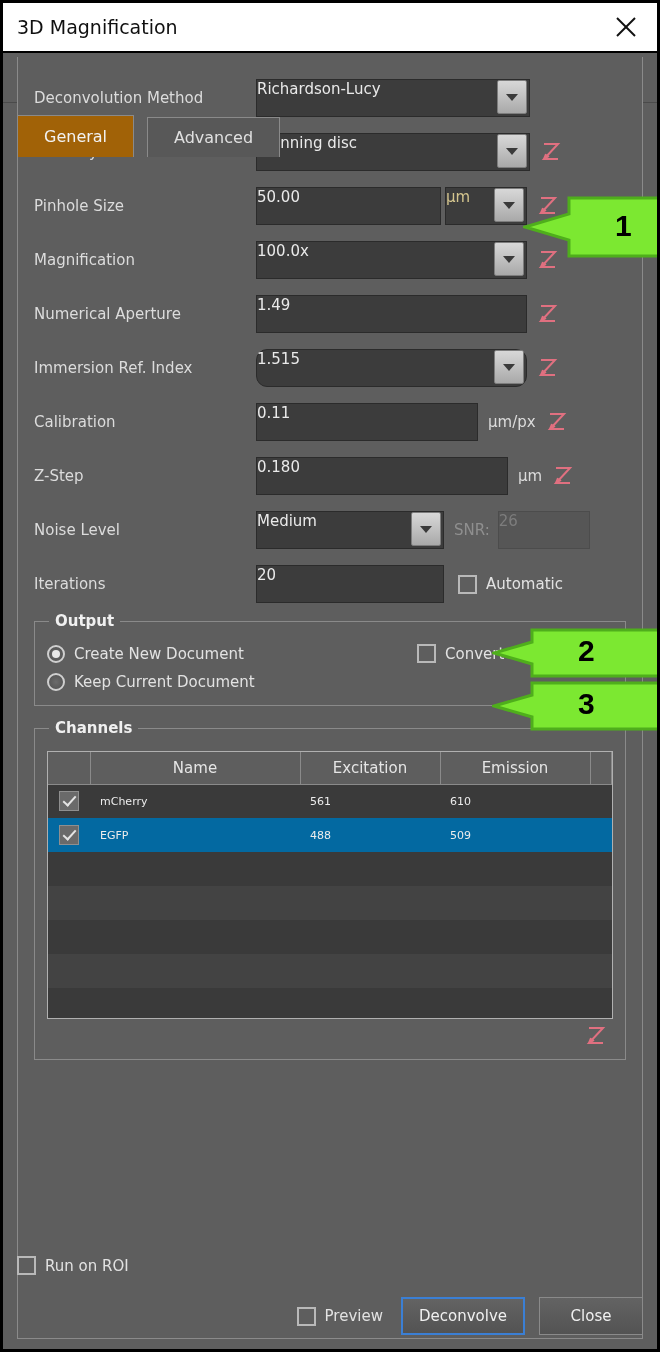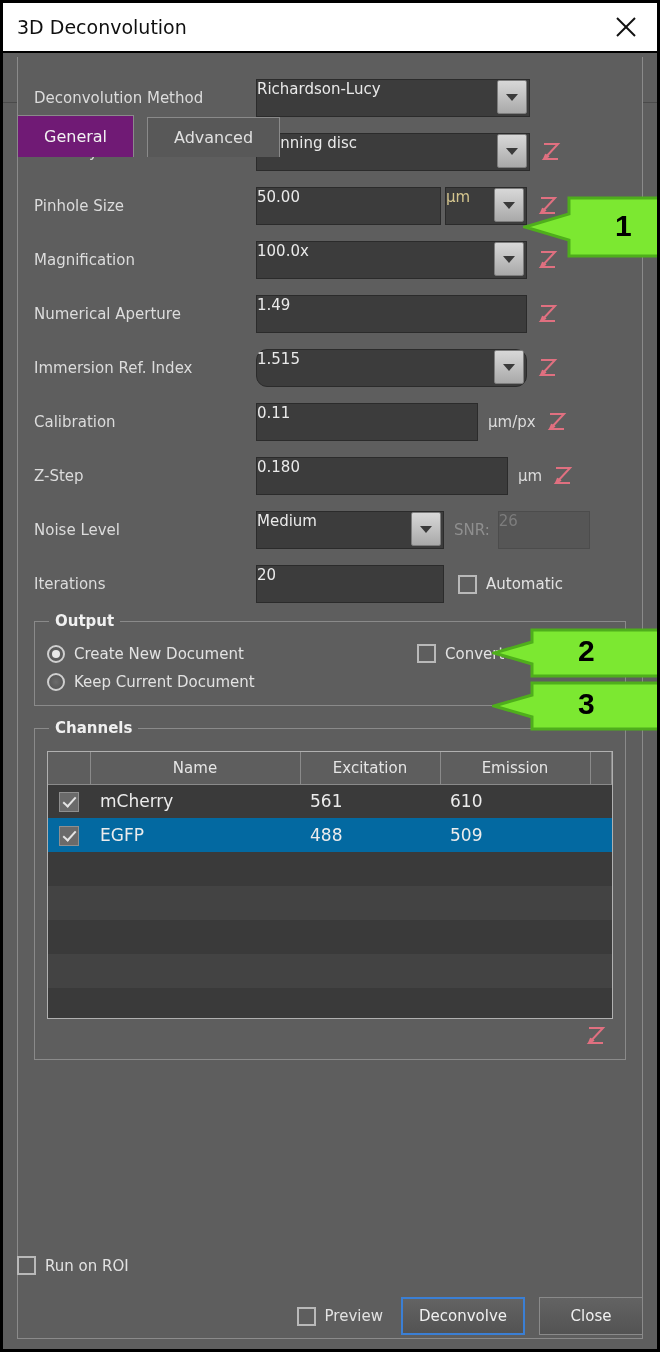--- a/index.html
+++ b/index.html
@@ -29,21 +29,21 @@
   .tbtn{ width:32px; height:30px; display:flex; align-items:center;
     justify-content:center; cursor:pointer; }
 
   
   .tabstrip{ position:relative; height:42px; margin:12px 14px 0 14px; }
   .tab{
     position:absolute; bottom:0; height:40px; padding:0 26px;
     display:flex; align-items:center; font-size:16px; color:#e8e8e8;
     border:1px solid #8a8a8a; border-bottom:none; cursor:pointer;
   }
-  .tab.active{ background:#701a75; z-index:3; height:42px; color:#f2f2f2; }
+  .tab.active{ background:#a16207; z-index:3; height:42px; color:#f2f2f2; }
   .tab.inactive{ background:#585858; z-index:1; color:#e0e0e0; }
 
   
   .panel{
     position:absolute; left:14px; right:14px; top:54px; bottom:10px;
     border:1px solid #8a8a8a; border-top:none; background:#5e5e5e;
     padding:22px 16px 0 16px;
   }
 
   
@@ -92,21 +92,21 @@
     width:8px;height:8px;border-radius:50%; background:#e8e8e8; }
   .chk{ width:19px;height:19px;border:2px solid #b9b9b9; background:#5e5e5e;
         margin-right:9px; position:relative; }
 
   
   .tablewrap{ border:1px solid #b0b0b0; background:#3a3a3a; height:268px; }
   table{ width:100%; border-collapse:collapse; }
   th{ background:#5e5e5e; color:#e5e5e5; font-size:15px; font-weight:normal;
       height:32px; border-right:1px solid #8a8a8a;
       border-bottom:1px solid #8a8a8a; }
-  td{ color:#ececec; font-size:17px; height:34px; padding-left:10px; }
+  td{ color:#ececec; font-size:11px; height:34px; padding-left:10px; }
   tr.datarow{ background:#3a3a3a; }
   tr.datarow.selected{ background:#0369a1; }
   td.cbcell{ width:42px; padding-left:0; text-align:center; }
   .tchk{ width:20px;height:20px;border:1px solid #8f8f8f;background:#6a6a6a;
          display:inline-block; position:relative; vertical-align:middle; }
   .tchk::after{ content:""; position:absolute; left:6px; top:1px;
     width:5px;height:11px;border:solid #e4e4e4; border-width:0 2px 2px 0;
     transform:rotate(42deg); }
   tr.empty{ height:34px; }
   tr.empty.alt{ background:#434343; }
@@ -130,21 +130,21 @@
   .anno svg{ display:block; }
   .anno .num{ position:absolute; font-size:30px; font-weight:bold;
     color:#000; font-family:"Liberation Sans", sans-serif; }
 </style>
 </head>
 <body>
 
 <div id="dialog">
 
   <div class="titlebar">
-    <div class="title">3D Deconvolution</div>
+    <div class="title">3D Magnification</div>
     <div class="closebtn">
       <svg width="26" height="26" viewBox="0 0 26 26">
         <line x1="4" y1="4" x2="22" y2="22" stroke="#111" stroke-width="2"></line>
         <line x1="22" y1="4" x2="4" y2="22" stroke="#111" stroke-width="2"></line>
       </svg>
     </div>
   </div>
 
   <div class="toolbar">
     <div class="tbtn">

